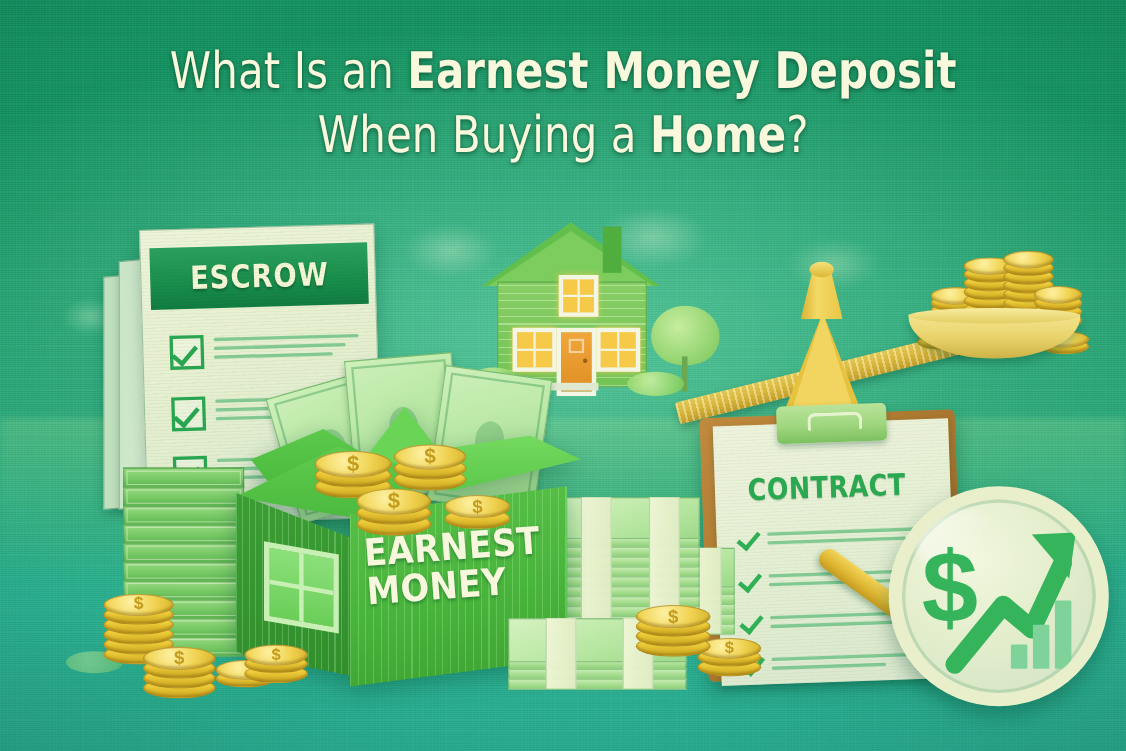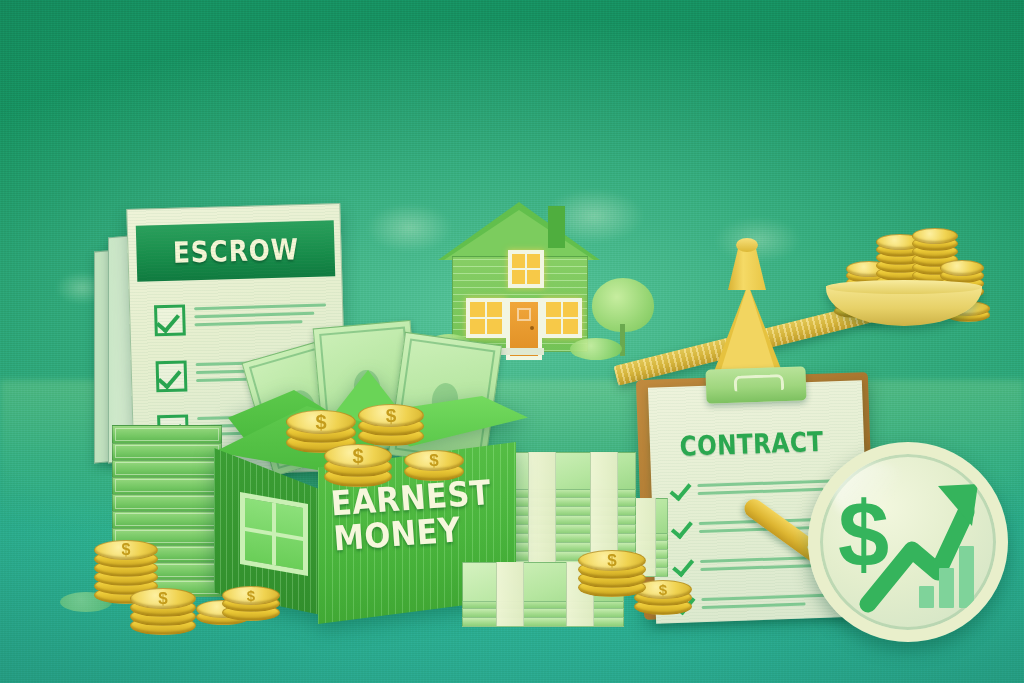--- a/index.html
+++ b/index.html
@@ -382,20 +382,24 @@
 <div id="stage">
 
   <div class="bg-base"></div>
   <div class="foliage"></div>
   <div class="lawn"></div>
   <div class="ground"></div>
   <div class="bg-grain"></div>
   <div class="bg-grain2"></div>
   <div class="bg-vignette"></div>
 
+  <div class="title-wrap">
+    <div class="title-line"><span>What Is an </span><b>Earnest Money Deposit</b></div>
+    <div class="title-line"><span>When Buying a </span><b>Home</b><span>?</span></div>
+  </div>
 
   <div class="obj" id="bg-house">
     <div class="bh-roof"></div>
     <div class="bh-roof2"></div>
     <div class="bh-chim"></div>
     <div class="bh-body"></div>
     <div class="bh-win" style="left:84px;top:56px;width:28px;height:30px;">
         <span class="mull-v"></span>
         <span class="mull-h"></span>
       </div>

